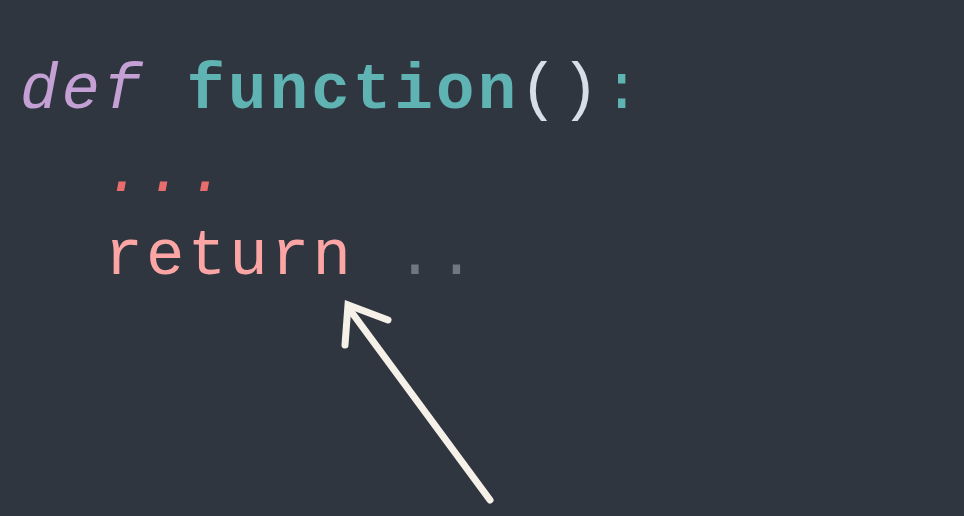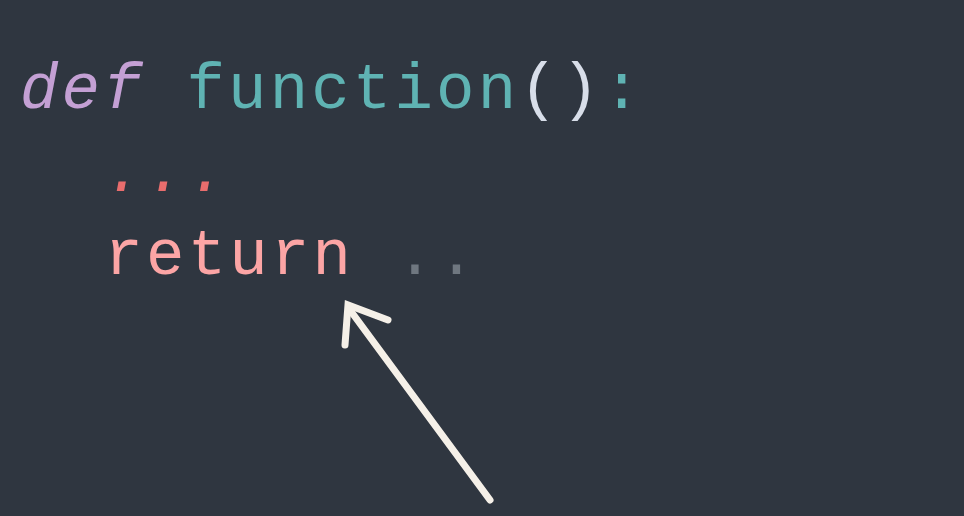--- a/index.html
+++ b/index.html
@@ -21,20 +21,21 @@
     .code-line {
       line-height: 1.3;
       white-space: pre;
     }
     .keyword-def {
       color: #c4a0d4;
       font-style: italic;
     }
     .function-name {
       color: #5fb3b3;
+      font-weight: bold;
     }
     .parens {
       color: #d8dee9;
     }
     .colon {
       color: #5fb3b3;
     }
     .ellipsis-red {
       color: #e96d6d;
       font-style: italic;

